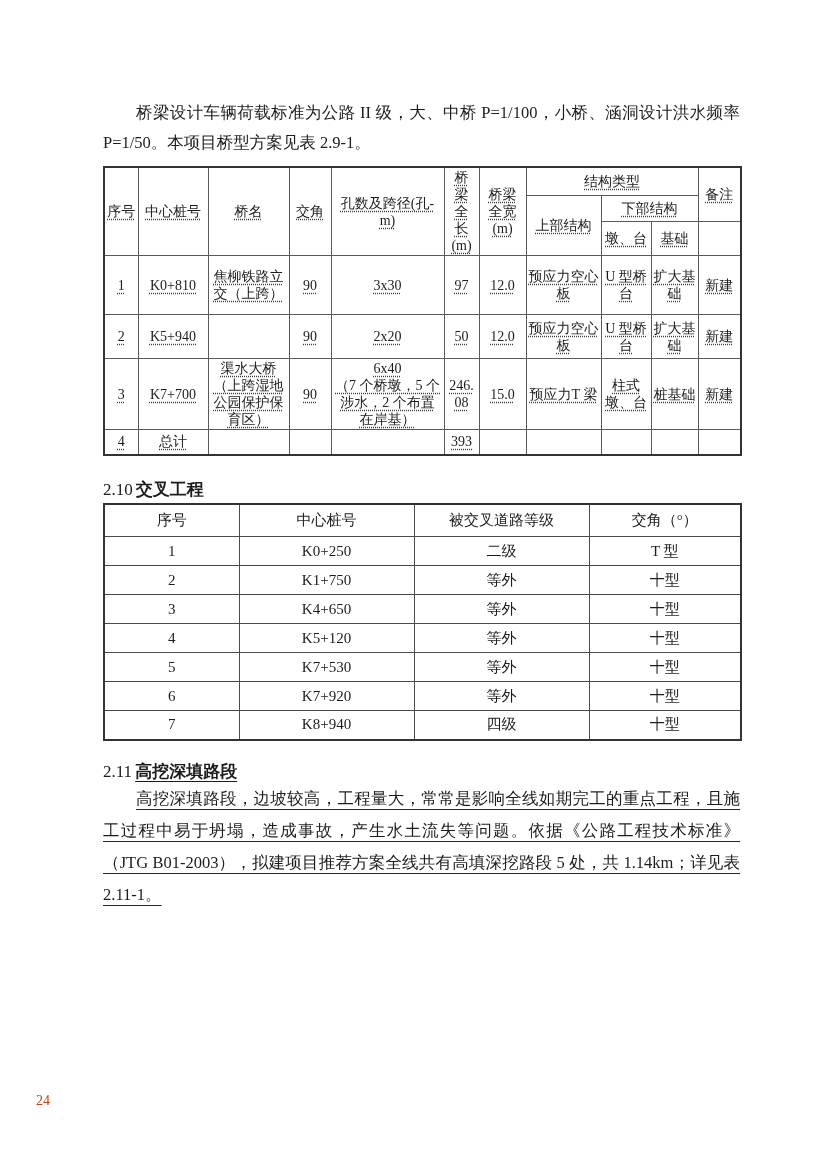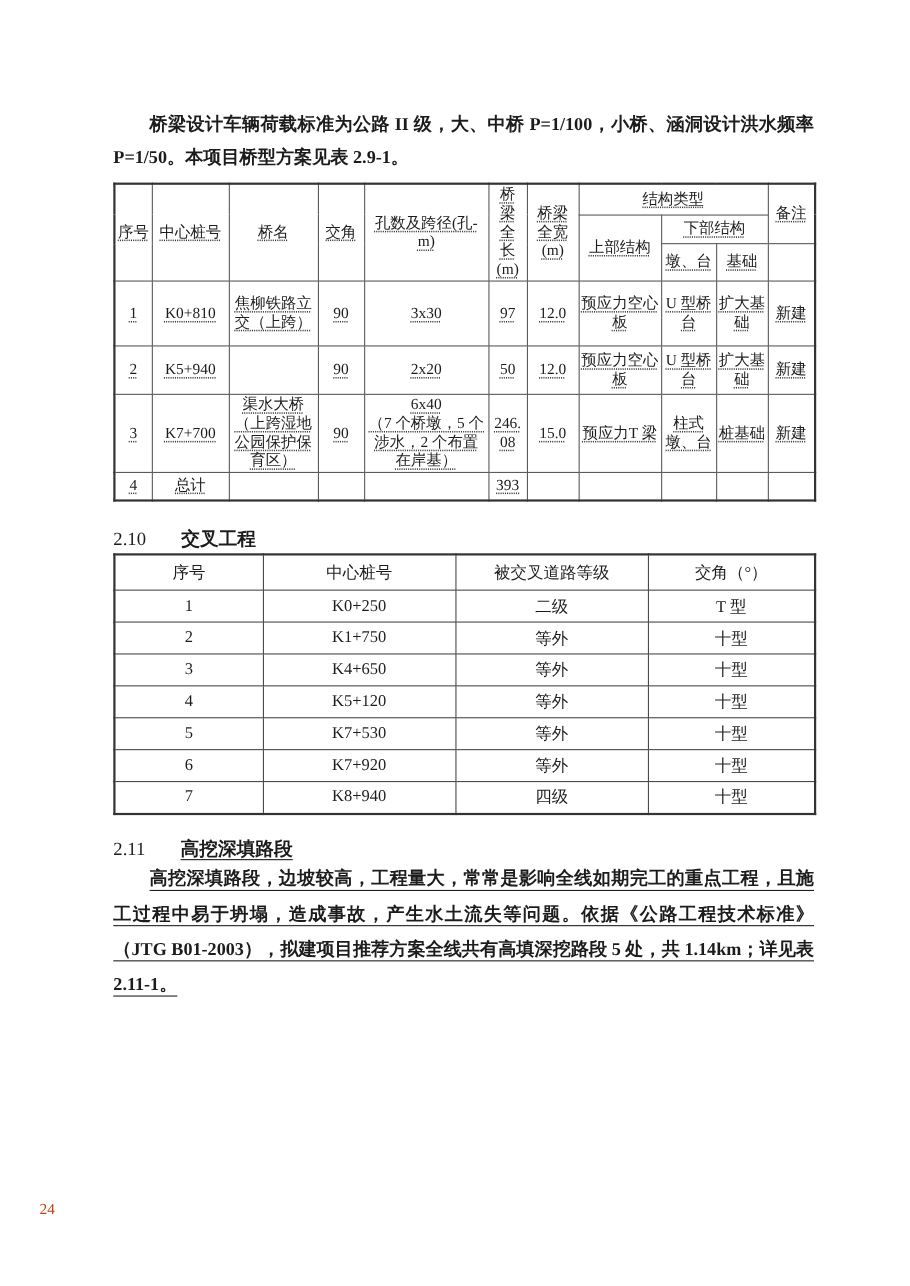--- a/index.html
+++ b/index.html
@@ -3,21 +3,21 @@
 <meta charset="utf-8">
 <style>
   html,body { margin:0; padding:0; background:#ffffff; }
   .page {
     position:relative; width:827px; height:1169px; background:#ffffff;
     font-family:"Liberation Serif","DejaVu Serif",serif;
     color:#1c1c1c; overflow:hidden;
   }
   .content { position:absolute; left:103px; top:0; width:637px; }
 
-  .para { margin:0; font-size:16.5px; line-height:30px; text-align:justify; text-indent:2em;font-weight:bold; }
+  .para { margin:0; font-size:16.5px; line-height:30px; text-align:justify; text-indent:2em; }
   #p1 { margin-top:98px; }
   #p2 { margin-top:10px; }
   #p3 { margin-top:0; line-height:32px;
         text-decoration-line:underline; text-decoration-color:#222; text-underline-offset:5px; }
 
   .caption { position:relative; margin-top:9px; height:27px; font-size:16px; white-space:nowrap; }
   .cap-u { display:inline-flex; align-items:baseline; border-bottom:1px dotted #555; padding-bottom:4px; }
   .cap-plain { display:inline-flex; align-items:baseline; }
   .cap-gap-1 { display:inline-block; width:193px; }
   .cap-gap-2 { display:inline-block; width:136px; }
@@ -35,21 +35,21 @@
 
   table.t2 { margin-top:2px; font-size:15px; border:2px solid #333; }
   table.t2 td { border:1px solid #4a4a4a; }
   table.t2 thead tr { height:33px; }
   table.t2 tbody tr { height:29px; }
 
   .heading { margin:0; font-size:17px; }
   #h210 { margin-top:22px; }
   #h211 { margin-top:19px; }
   .h-num { font-weight:normal; }
-  .h-title { font-weight:bold; margin-left:32px; }
+  .h-title { font-weight:bold; margin-left:3px; }
   .h-title.u { text-decoration-line:underline; text-underline-offset:4px; }
 
   .pageno { position:absolute; left:0; top:1093px; width:827px; text-align:left;
             font-size:14px; color:#c2410c;padding-left:36px; }
 </style>
 </head>
 <body>
 
 <div class="page">
   <div class="content">

